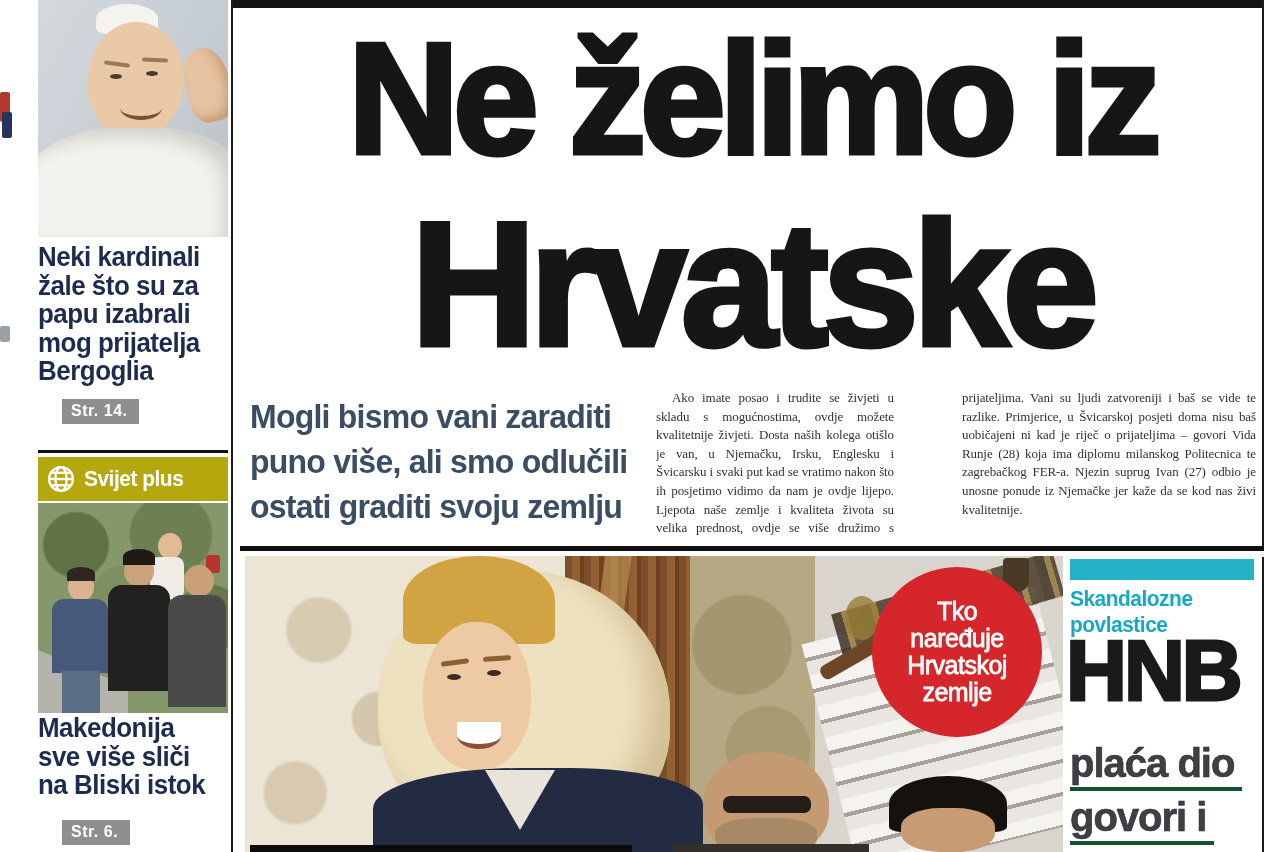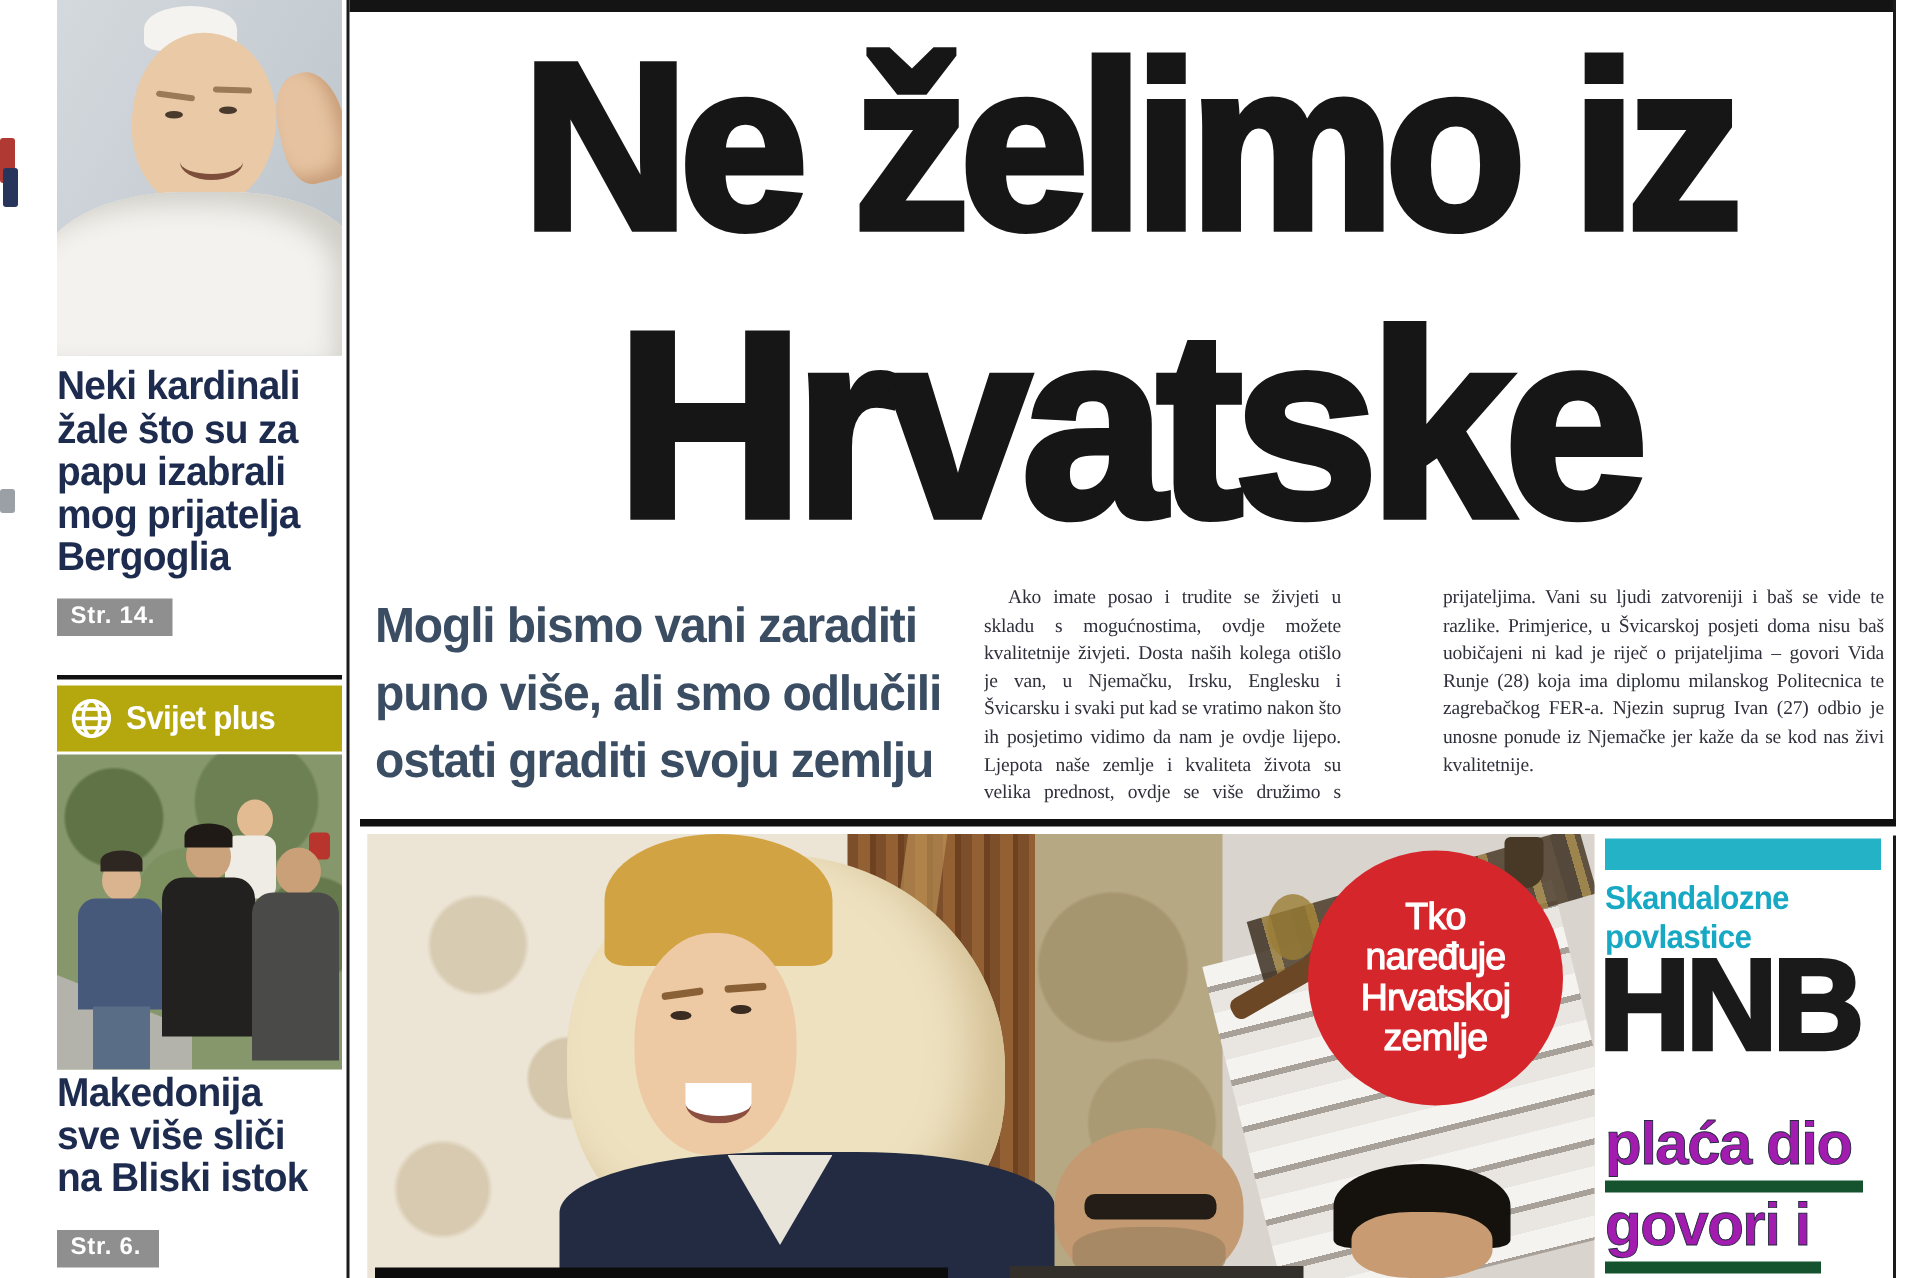--- a/index.html
+++ b/index.html
@@ -12,21 +12,21 @@
   .top-bar{left:233px;top:0;width:1031px;height:8px;background:#141414;}
   .right-rule-a{left:1262px;top:0;width:2px;height:546px;background:#1b1b1b;}
   .right-rule-b{left:1262px;top:557px;width:2px;height:295px;background:#1b1b1b;}
   .thick-rule{left:240px;top:546px;width:1024px;height:5px;background:#101010;}
   .edge-mark{width:10px;border-radius:2px;}
 
   
   .sb-title{color:#1d2b4e;font-weight:bold;font-size:27px;line-height:28.5px;
             letter-spacing:-0.5px;transform:scaleX(.96);transform-origin:left;}
   .badge{display:inline-block;background:#8f8f8f;color:#fff;font-weight:bold;
-         font-size:16px;padding:3px 12px 4px 9px;letter-spacing:.5px;}
+         font-size:16px;padding:3px 12px 4px 9px;letter-spacing:.5px;margin-left:24px;}
   .sb-divider{left:38px;width:190px;height:3px;background:#111;}
   .banner{left:38px;top:457px;width:190px;height:44px;background:#b5a70e;
           display:flex;align-items:center;gap:8px;padding-left:8px;box-sizing:border-box;}
   .banner-label{color:#fff;font-weight:bold;font-size:22px;letter-spacing:-0.5px;
                 transform:scaleX(.95);transform-origin:left;}
 
   
   .pope{left:38px;top:0;width:190px;height:237px;overflow:hidden;
         background:linear-gradient(120deg,#d4d9dd 0%,#c6cdd3 55%,#b9c2c9 100%);}
   .pope .cap{position:absolute;left:58px;top:4px;width:62px;height:30px;background:#f4f3ef;
@@ -131,22 +131,22 @@
              background:#d5262b;display:flex;flex-direction:column;justify-content:center;align-items:center;
              color:#fff;font-weight:normal;font-size:25px;line-height:27px;letter-spacing:-0.5px;
              text-align:center;-webkit-text-stroke:.8px #fff;}
 
   
   .cyan-bar{left:1070px;top:559px;width:184px;height:21px;background:#23b2c6;}
   .kicker{left:1070px;top:586px;color:#17a9c4;font-weight:bold;font-size:22px;line-height:26px;
           letter-spacing:-0.5px;transform:scaleX(.95);transform-origin:left;}
   .hnb{left:1066px;top:622px;font-size:86px;line-height:96px;font-weight:bold;color:#1a1a1a;
        letter-spacing:-3px;-webkit-text-stroke:3px #1a1a1a;transform:scaleX(.98);transform-origin:left;}
-  .rc-line{position:absolute;left:1070px;color:#a21caf;font-weight:bold;font-size:40px;line-height:42px;
-           letter-spacing:-1px;border-bottom:8px solid #14532d;padding:0 8px 3px 0;width:fit-content;
+  .rc-line{position:absolute;left:1070px;color:#404040;font-weight:bold;font-size:40px;line-height:42px;
+           letter-spacing:-1px;border-bottom:4px solid #14532d;padding:0 8px 3px 0;width:fit-content;
            -webkit-text-stroke:.6px #232a3e;}
 </style>
 </head>
 <body>
 
 <div class="page">
 
   <div class="abs edge-mark" style="left:0;top:92px;height:30px;background:#b03a33;"></div>
   <div class="abs edge-mark" style="left:2px;top:112px;height:26px;background:#27355c;"></div>
   <div class="abs edge-mark" style="left:0;top:326px;height:16px;background:#9aa0a6;"></div>

